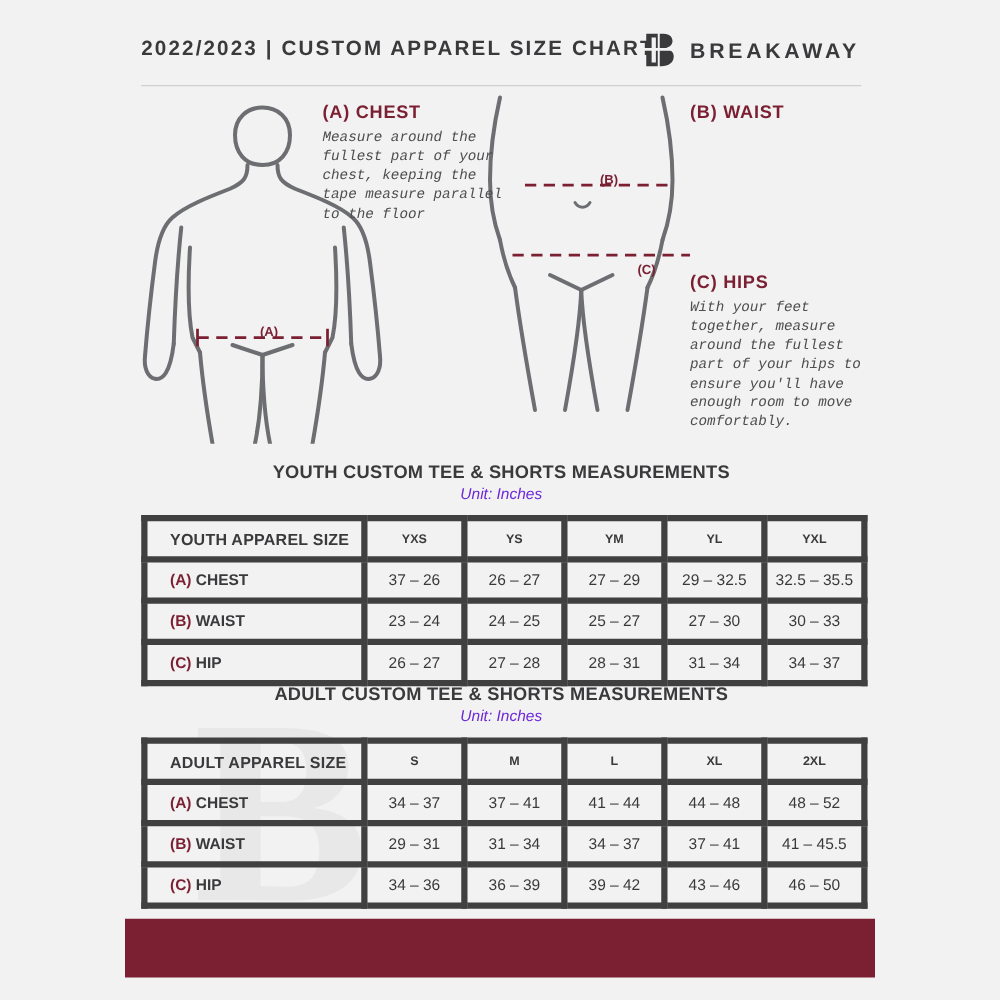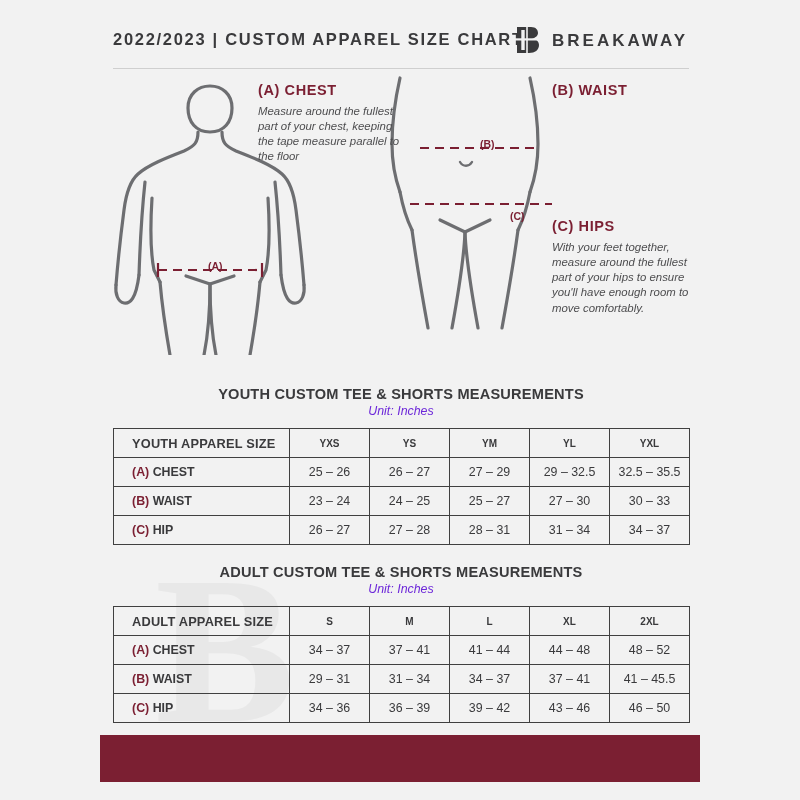--- a/index.html
+++ b/index.html
@@ -108,34 +108,35 @@
     font-weight: bold;
     letter-spacing: 0.6px;
     color: #7b1f32;
     margin: 0 0 6px 0;
   }
   .callout-body {
     font-size: 11.4px;
     line-height: 1.33;
     font-style: italic;
     color: #4d4d4f;
+    font-family: Liberation Mono, monospace;
   }
   #callout-chest { left: 158px; top: 12px; width: 152px; }
   #callout-waist { left: 452px; top: 12px; width: 155px; }
   #callout-hips  { left: 452px; top: 148px; width: 155px; }
 
   .tag {
     position: absolute;
     font-size: 10.5px;
     font-weight: bold;
     color: #7b1f32;
   }
 
   
-  .table-block { position: absolute; left: 113px; width: 576px; margin-top: 16px; }
+  .table-block { position: absolute; left: 113px; width: 576px; }
   .tbl-title {
     text-align: center;
     font-size: 14.6px;
     font-weight: bold;
     color: #3a3a3c;
     letter-spacing: 0.2px;
   }
   .tbl-sub {
     text-align: center;
     font-size: 12.4px;
@@ -143,21 +144,21 @@
     color: #6d28d9;
     margin-top: 2px;
   }
   table {
     border-collapse: collapse;
     width: 576px;
     margin-top: 10px;
     table-layout: fixed;
   }
   table td, table th {
-    border: 1px solid #404040;
+    border: 5px solid #404040;
     height: 28px;
     font-size: 12.4px;
     color: #3a3a3c;
     text-align: center;
     font-weight: normal;
     padding: 0;
   }
   table th {
     font-weight: bold;
     font-size: 10px;
@@ -313,21 +314,21 @@
           <th>YL</th>
           <th>YXL</th>
         </tr>
       </thead>
       <tbody>
         <tr>
           <td class="lab">
             <span class="mk">(A)</span>
             <span class="tx">CHEST</span>
           </td>
-          <td>25 – 26</td>
+          <td>37 – 26</td>
           <td>26 – 27</td>
           <td>27 – 29</td>
           <td>29 – 32.5</td>
           <td>32.5 – 35.5</td>
         </tr>
         <tr>
           <td class="lab">
             <span class="mk">(B)</span>
             <span class="tx">WAIST</span>
           </td>

